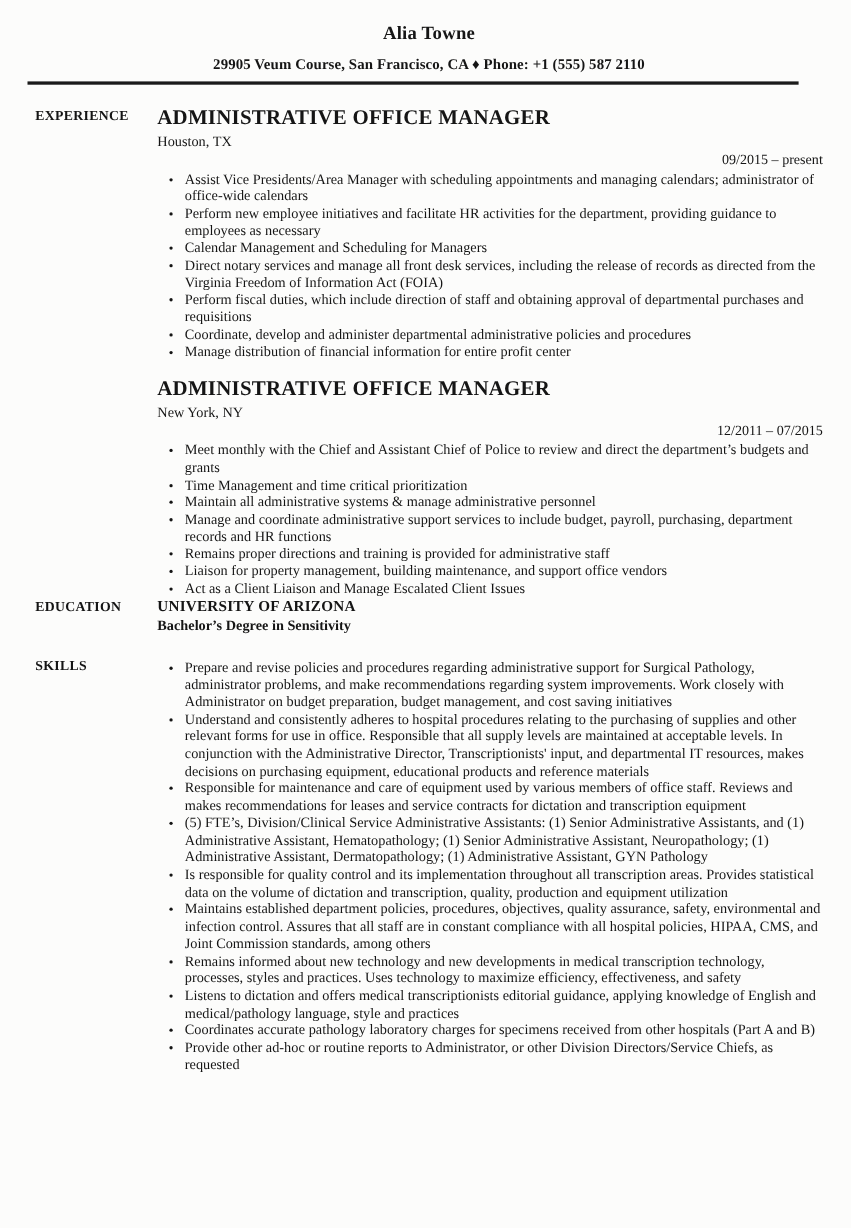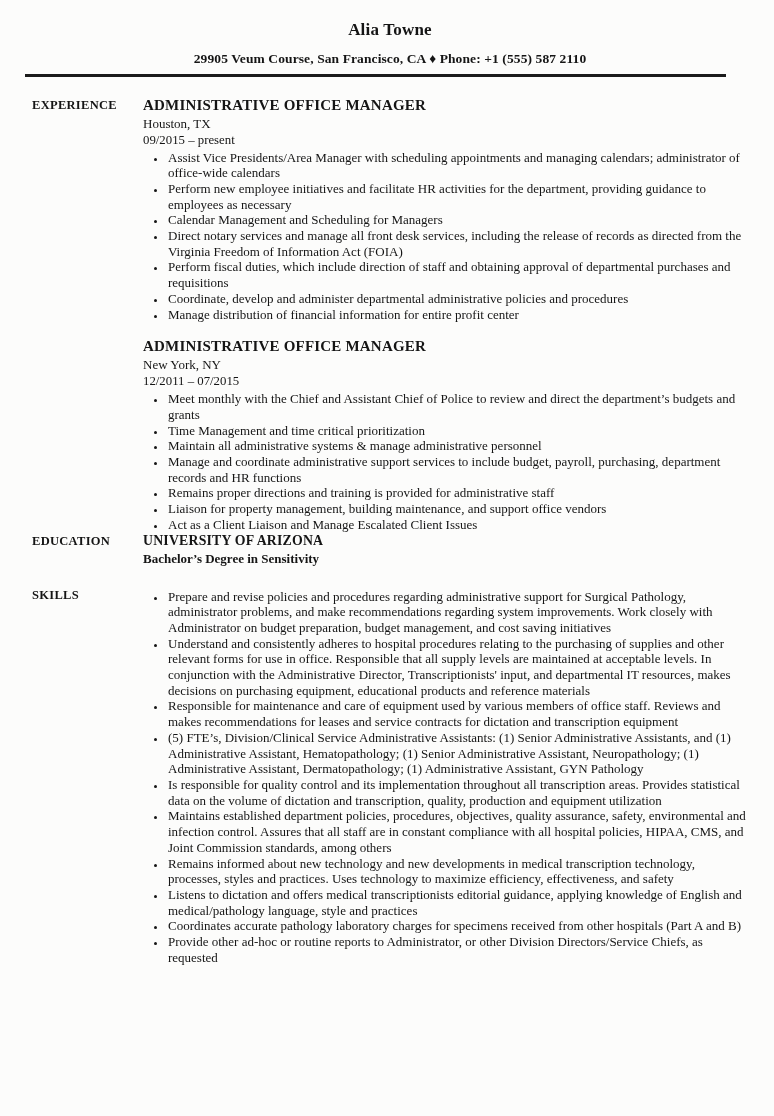--- a/index.html
+++ b/index.html
@@ -55,32 +55,33 @@
   .section.skills     { margin-top: 20px; }
   .section-label {
     font-size: 12.5px;
     font-weight: bold;
     letter-spacing: 0.3px;
     padding-top: 1px;
   }
   
   .job + .job { margin-top: 16px; }
   .job-title {
-    font-size: 15px;
+    font-size: 19px;
     font-weight: bold;
     letter-spacing: 0.2px;
   }
   .job-location {
     font-size: 13px;
     font-weight: normal;
     margin-top: 2px;
   }
   .job-dates {
     font-size: 12.8px;
     margin-top: 1px;
+    text-align: right;
   }
   ul.bullets {
     margin: 2px 0 0 0;
     padding-left: 24px;
   }
   ul.bullets li {
     font-size: 13px;
     line-height: 15.7px;
     padding-left: 1px;
   }

